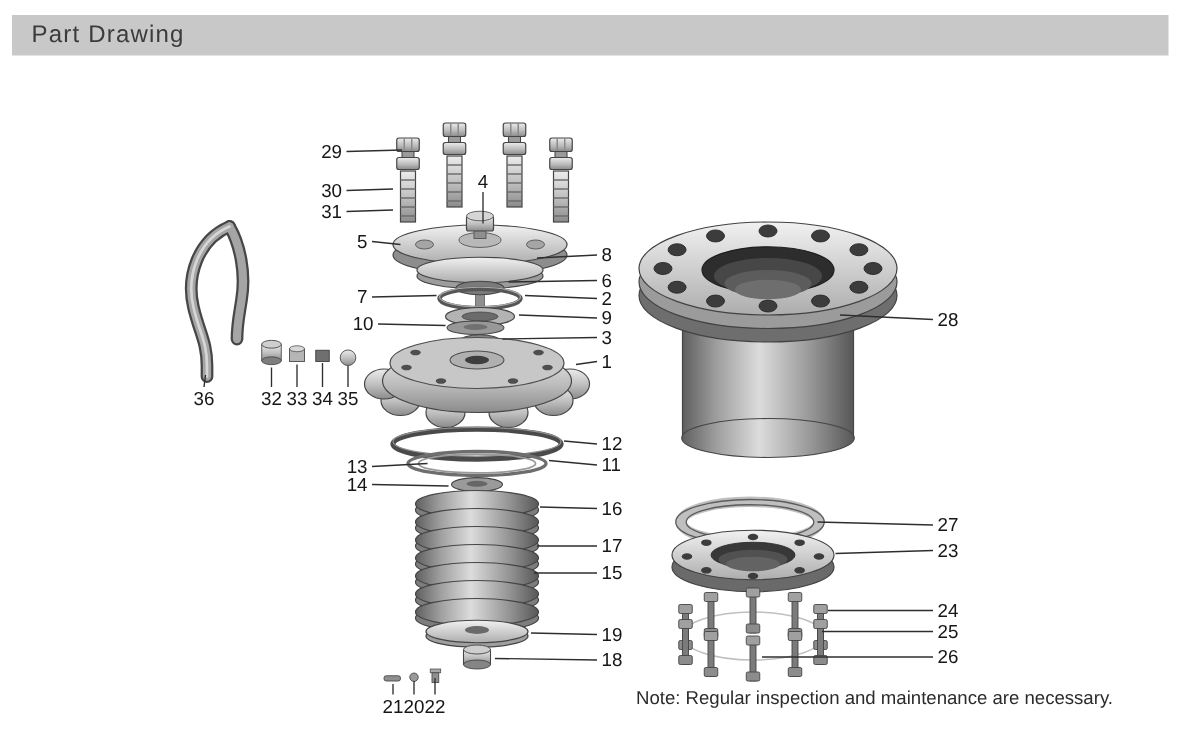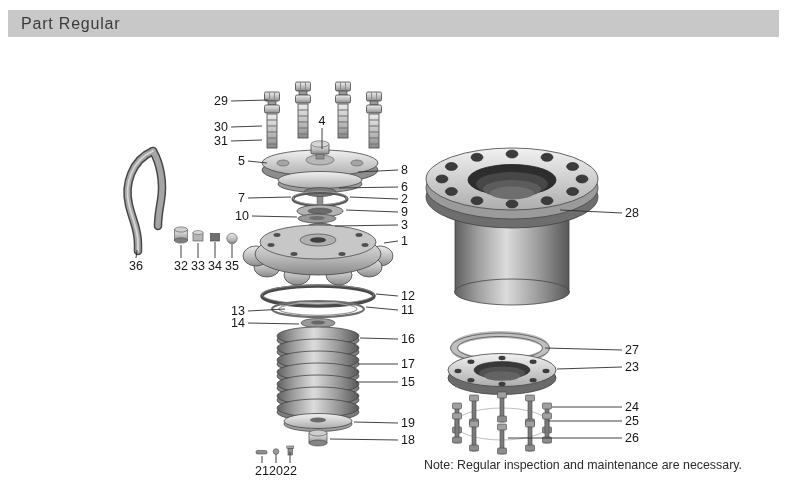--- a/index.html
+++ b/index.html
@@ -15,21 +15,21 @@
   }
   .header-title{font-size:16px;color:#3b3b3b;letter-spacing:0.8px;}
   svg.drawing{position:absolute;left:0;top:0;z-index:1;}
   svg text.num{font-size:12.5px;fill:#161616;}
   svg text.note{font-size:12.4px;fill:#2b2b2b;}
 </style>
 </head>
 <body>
 
 <div class="header">
-  <span class="header-title">Part Regular</span>
+  <span class="header-title">Part Drawing</span>
 </div>
 
 <svg class="drawing" width="787" height="487" viewBox="0 0 787 487">
   <defs>
     <linearGradient id="gV" x1="0" y1="0" x2="0" y2="1">
       <stop offset="0" stop-color="#ececec"></stop>
         <stop offset="0.55" stop-color="#bdbdbd"></stop>
         <stop offset="1" stop-color="#8b8b8b"></stop>
     </linearGradient>
     <linearGradient id="gH" x1="0" y1="0" x2="1" y2="0">

